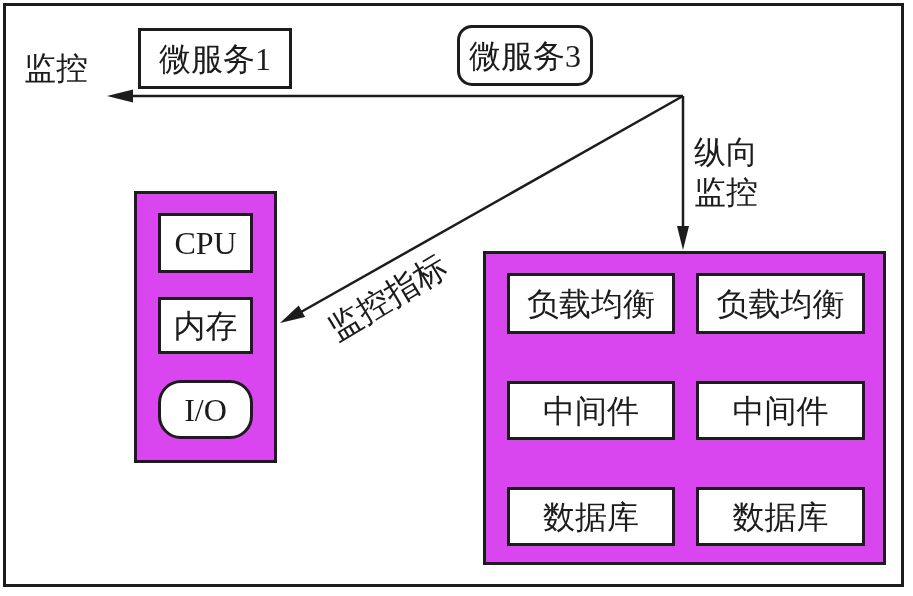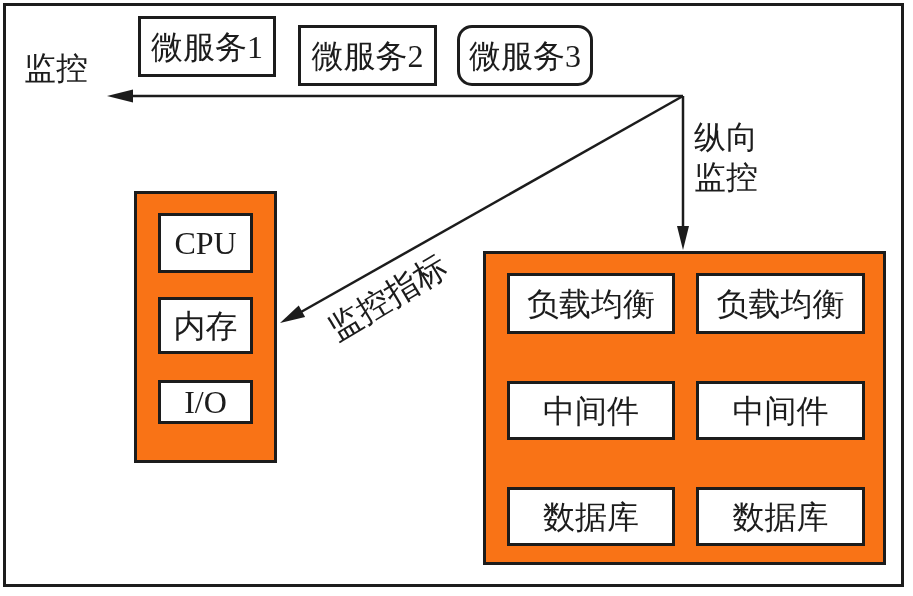--- a/index.html
+++ b/index.html
@@ -34,21 +34,21 @@
     align-items: center;
     justify-content: center;
     font-size: 32px;
     line-height: 1;
     white-space: nowrap;
   }
   .container-box {
     position: absolute;
     border: 3px solid #1c1c1c;
     box-sizing: border-box;
-    background: #f97316;
+    background: #d946ef;
   }
   .label {
     position: absolute;
     font-size: 32px;
     line-height: 40px;
     white-space: nowrap;
   }
   .rotated-label {
     position: absolute;
     font-size: 33px;
@@ -103,39 +103,38 @@
     <g>
       <line x1="779" y1="334" x2="779" y2="361"></line>
       <polygon points="779,380 773,358 785,358"></polygon>
     </g>
     <g>
       <line x1="779" y1="440" x2="779" y2="467"></line>
       <polygon points="779,486 773,464 785,464"></polygon>
     </g>
   </svg>
 
-  <div class="box" style="left:138px; top:16px; width:138px; height:61px;">微服务1</div>
-  <div class="box" style="left:298px; top:25px; width:139px; height:61px;">微服务2</div>
+  <div class="box" style="left:138px; top:28px; width:154px; height:61px;">微服务1</div>
   <div class="box" style="left:457px; top:25px; width:136px; height:61px;border-radius:15px;">微服务3</div>
 
   <div class="label" style="left:24px; top:48px;">
     <div>监控</div>
   </div>
 
-  <div class="label" style="left:694px; top:117px;">
+  <div class="label" style="left:694px; top:132px;">
     <div>纵向</div>
     <div>监控</div>
   </div>
 
   <div class="rotated-label" style="left:388px; top:298px;">监控指标</div>
 
   <div class="container-box" style="left:134px; top:191px; width:143px; height:272px;">
     <div class="box" style="left:21px; top:19px; width:95px; height:60px;">CPU</div>
     <div class="box" style="left:21px; top:103px; width:95px; height:57px;">内存</div>
-    <div class="box" style="left:21px; top:186px; width:95px; height:44px;">I/O</div>
+    <div class="box" style="left:21px; top:186px; width:95px; height:59px;border-radius:23px;">I/O</div>
   </div>
 
   <div class="container-box" style="left:483px; top:251px; width:403px; height:314px;padding-left:20px;">
 
     <div class="box" style="left:21px; top:19px; width:168px; height:61px;">负载均衡</div>
     <div class="box" style="left:21px; top:127px; width:168px; height:59px;">中间件</div>
     <div class="box" style="left:21px; top:233px; width:168px; height:59px;">数据库</div>
 
     <div class="box" style="left:210px; top:19px; width:169px; height:61px;">负载均衡</div>
     <div class="box" style="left:210px; top:127px; width:169px; height:59px;">中间件</div>

